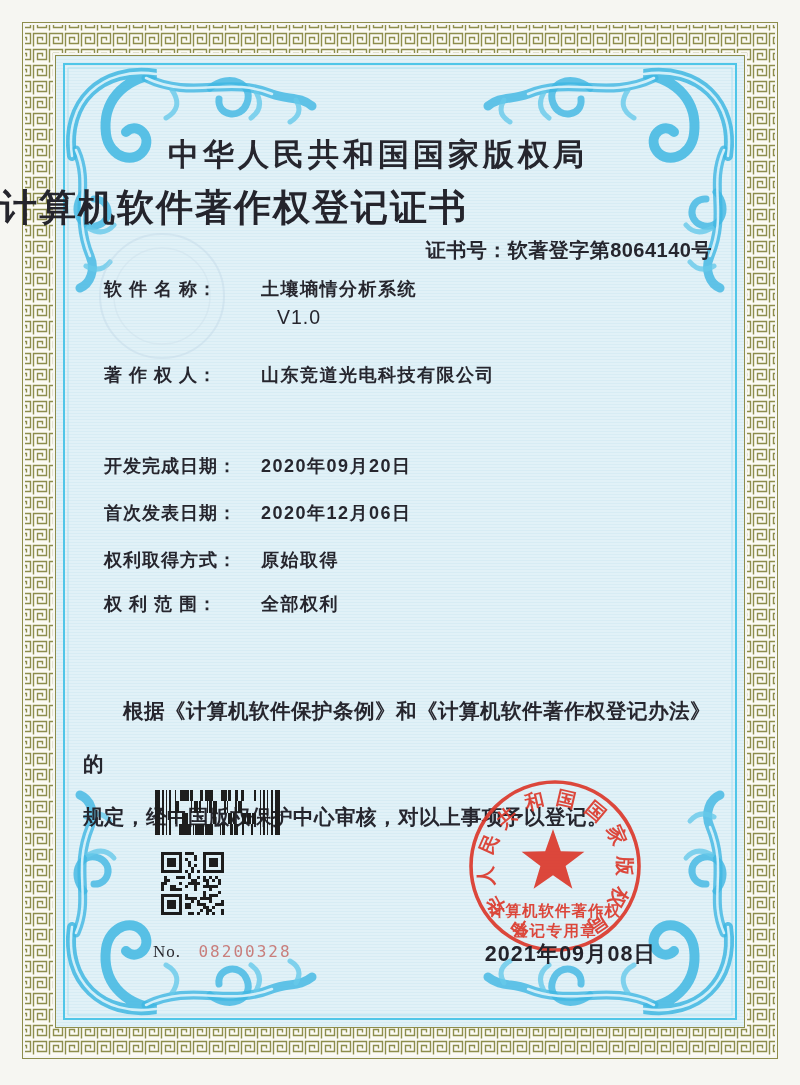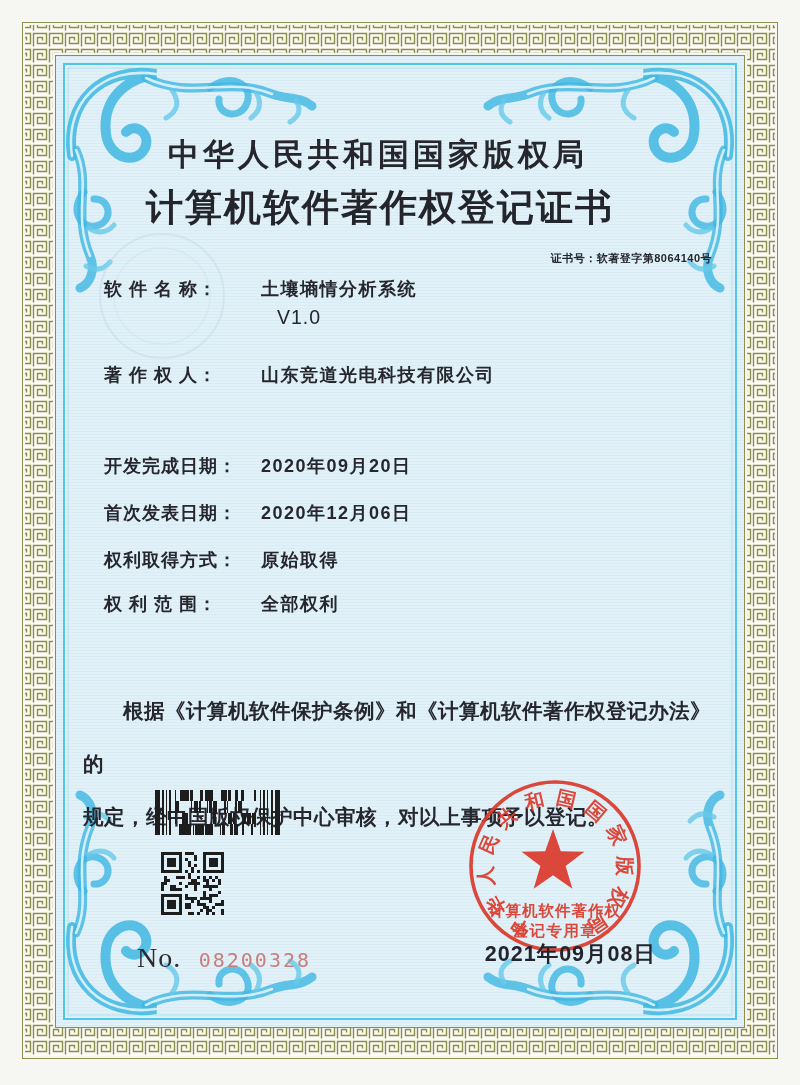--- a/index.html
+++ b/index.html
@@ -9,44 +9,44 @@
     background:#f6f6f2;overflow:hidden;
   }
   .deco{position:absolute;left:0;top:0;z-index:1;}
   .txt{position:absolute;z-index:3;color:#26262e;}
   .authority{
     left:0;top:134px;width:756px;text-align:center;
     font-family:"Liberation Serif","DejaVu Serif",serif;
     font-size:31px;font-weight:bold;letter-spacing:4px;color:#26262e;
   }
   .cert-title{
-    left:0;top:183px;width:760px;text-align:center;
+    left:0;top:183px;width:760px;text-align:left;
     font-family:"Liberation Serif","DejaVu Serif",serif;
     font-size:37px;font-weight:bold;letter-spacing:2px;color:#24242c;
   }
   .certno{
-    top:251px;right:88px;font-size:11px;font-weight:bold;letter-spacing:.5px;
+    top:237px;right:88px;font-size:20px;font-weight:bold;letter-spacing:.5px;
   }
   .frow{left:104px;font-size:18px;font-weight:bold;white-space:nowrap;}
   .frow .flabel{display:inline-block;letter-spacing:1px;}
   .frow .fvalue{display:inline-block;margin-left:0;letter-spacing:1.5px;}
   .fvalue2{left:243px;font-size:19.5px;font-weight:normal;letter-spacing:1px;margin-left:34px;}
   .statement{
     left:83px;top:684px;width:648px;font-size:20.5px;font-weight:600;
     color:#26262e;letter-spacing:.5px;line-height:53px;
   }
   .statement .line1{text-indent:40px;}
   .serial{top:942px;left:137px;white-space:nowrap;}
   .serial .no-label{
     font-family:"Liberation Serif","DejaVu Serif",serif;
-    font-size:28px;color:#2a2a30;letter-spacing:1px;
+    font-size:17px;color:#2a2a30;letter-spacing:1px;margin-left:16px;
   }
   .serial .no-value{
     font-family:"DejaVu Sans Mono",monospace;
-    font-size:20px;color:#c87e7c;letter-spacing:2px;margin-left:13px;
+    font-size:16px;color:#c87e7c;letter-spacing:2px;margin-left:13px;
   }
   .issue-date{
     top:939px;left:454px;width:202px;text-align:right;
     font-size:21.5px;font-weight:bold;letter-spacing:1px;color:#23232b;z-index:5;
   }
   .barcode-wrap{position:absolute;left:155px;top:790px;z-index:3;}
   .qr-wrap{position:absolute;left:161px;top:852px;z-index:3;}
   .seal-wrap{position:absolute;left:450px;top:765px;z-index:4;}
 </style>
 </head>

